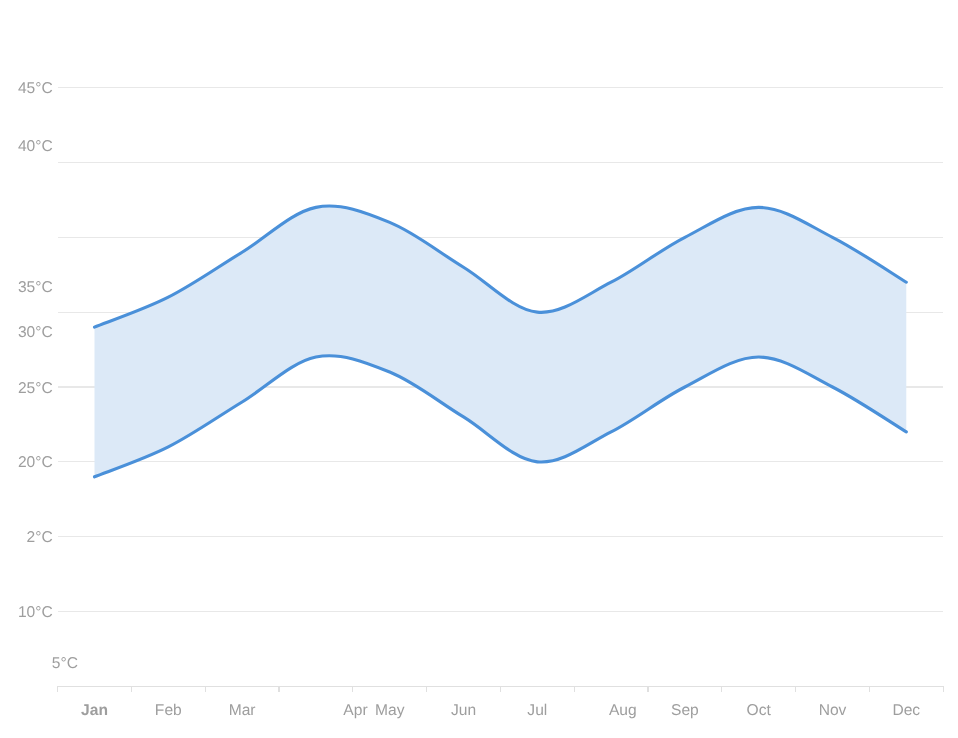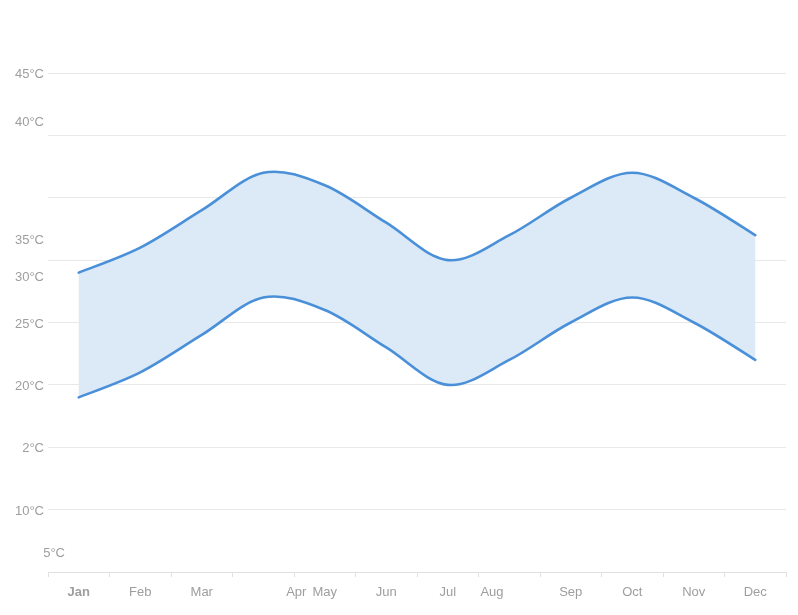--- a/index.html
+++ b/index.html
@@ -110,20 +110,20 @@
       <div class="y-tick-label" style="left: 0px; top: 552px; margin-left: 21px;">5°C</div>
     </div>
   <div id="x-labels">
       <div class="x-tick-label" style="left: 78.75px; font-weight: bold;">Jan</div>
       <div class="x-tick-label" style="left: 140.25px;">Feb</div>
       <div class="x-tick-label" style="left: 201.75px;">Mar</div>
       <div class="x-tick-label" style="left: 263.25px; margin-left: 33px;">Apr</div>
       <div class="x-tick-label" style="left: 324.75px;">May</div>
       <div class="x-tick-label" style="left: 386.25px;">Jun</div>
       <div class="x-tick-label" style="left: 447.75px;">Jul</div>
-      <div class="x-tick-label" style="left: 492px;">Aug</div>
+      <div class="x-tick-label" style="left: 519px;">Aug</div>
       <div class="x-tick-label" style="left: 570.75px;">Sep</div>
       <div class="x-tick-label" style="left: 632.25px;">Oct</div>
       <div class="x-tick-label" style="left: 693.75px;">Nov</div>
       <div class="x-tick-label" style="left: 755.25px;">Dec</div>
     </div>
 
 </div>
 
 </body></html>

